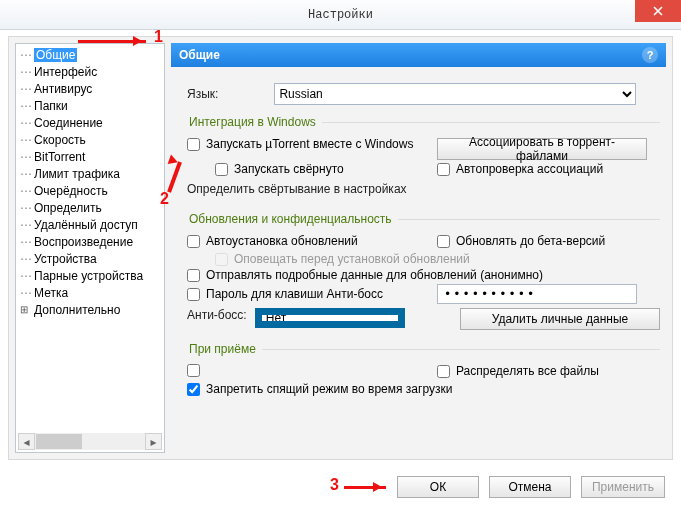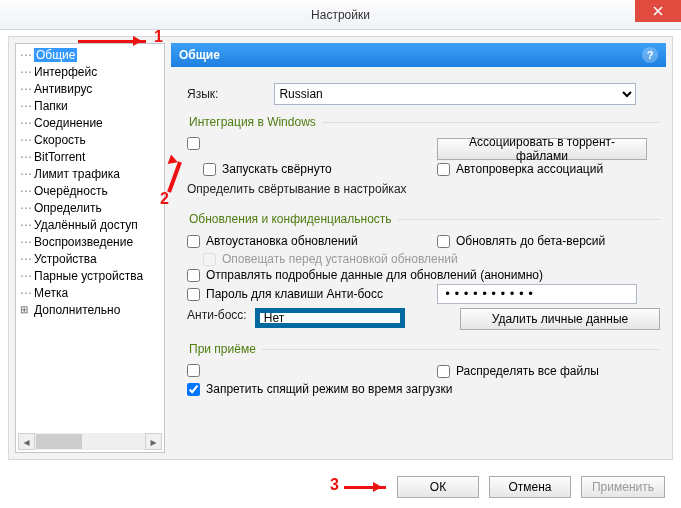--- a/index.html
+++ b/index.html
@@ -1,18 +1,18 @@
 <!DOCTYPE html>
 <html><head>
 <meta charset="utf-8">
 <style>
   * { box-sizing: border-box; font-family: "Segoe UI", Tahoma, sans-serif; font-size: 12px; }
   body { margin: 0; background: #fff; width: 681px; height: 508px; position: relative; }
   .titlebar { height: 30px; background: linear-gradient(#fdfdfe,#eef2f7); display:flex; align-items:center; justify-content:center; border-bottom:1px solid #cfd6e0; position:relative;}
-  .titlebar .title { color:#333; }
+  .titlebar .title { color:#333;font-family:Liberation Mono, monospace; }
   .closebtn { position:absolute; right:0; top:0; width:46px; height:22px; background:#e04a3f; color:#fff; display:flex; align-items:center; justify-content:center; font-size:14px; }
   .closebtn svg { width:10px; height:10px; }
   .outer { position:absolute; top:36px; left:8px; right:8px; bottom:48px; border:1px solid #d9d9d9; background:#f3f3f3; }
   .tree { position:absolute; top:6px; left:6px; width:150px; bottom:6px; border:1px solid #bfc7d1; background:#fff; overflow:hidden;}
   .tree-inner { padding:2px 0 0 0; }
   .tree-item { display:flex; align-items:center; height:17px; padding-left:4px; white-space:nowrap; }
   .tree-item .dash { color:#888; width:14px; display:inline-block; }
   .tree-item .plus { color:#555; width:14px; display:inline-block; font-size:10px;}
   .tree-item.sel span.lbl { background:#3399ff; color:#fff; padding:0 2px;}
   .tree-scroll { position:absolute; left:2px; right:2px; bottom:2px; height:17px; background:#efefef; display:flex; align-items:center;}
@@ -28,24 +28,24 @@
   fieldset legend { color:#4d7c0f; padding-right:6px; }
   .chk { display:flex; align-items:center; margin:2px 0; }
   .chk input { margin:0 6px 0 0; width:13px; height:13px;}
   .chk.disabled { color:#9a9a9a; }
   .chk.disabled input { opacity:.55; }
   .btn { height:22px; border:1px solid #acacac; background:linear-gradient(#fdfdfd,#e6e6e6); padding:0 10px; display:inline-flex; align-items:center; justify-content:center; min-width:72px;}
   .btn.disabled { color:#9a9a9a; }
   .twocol { display:flex; }
   .colL { width:250px; }
   .colR { flex:1; }
-  .indent { margin-left:16px; }
+  .indent { margin-left:28px; }
   .pw { width:200px; height:20px; border:1px solid #b0bac7; background:#fff; padding:0 6px; letter-spacing:2px; font-family:monospace;}
   .ab-row { display:flex; align-items:flex-start; margin-top:4px; gap:8px;}
-  .ab-row input.txt { width:150px; height:20px; border:5px solid #0369a1; padding:0 4px;}
+  .ab-row input.txt { width:150px; height:20px; border:7px solid #0369a1; padding:0 4px;}
   .footer { position:absolute; left:0; right:0; bottom:0; height:42px; display:flex; align-items:center; justify-content:flex-end; gap:10px; padding-right:16px;}
   .footer .btn { min-width:82px;justify-content:center; }
   
   .anno { position:absolute; color:#e11; font-weight:bold; font-size:16px; pointer-events:none;}
   .anno-line { position:absolute; background:#e11; height:2.5px; pointer-events:none;}
   .anno-line::after { content:""; position:absolute; right:-1px; top:-4px; border:5px solid transparent; border-left:9px solid #e11;}
 </style>
 </head>
 <body>
 
@@ -148,20 +148,21 @@
         <option>Russian</option>
       </select>
     </div>
 
     <fieldset>
       <legend>Интеграция в Windows</legend>
       <div class="twocol">
         <div class="colL">
           <label class="chk">
               <input type="checkbox" style="">
+              <span>Запускать µTorrent вместе с Windows</span>
             </label>
         </div>
         <div class="colR">
           <button class="btn" style="width:210px">
               <span>Ассоциировать в торрент-файлами</span>
             </button>
         </div>
       </div>
       <div class="twocol">
         <div class="colL">

